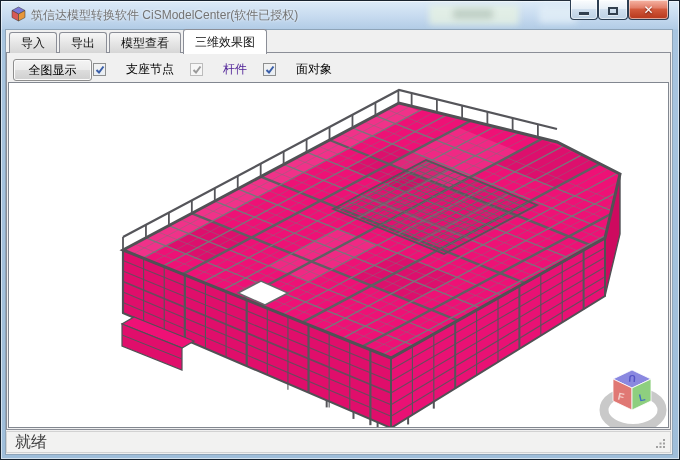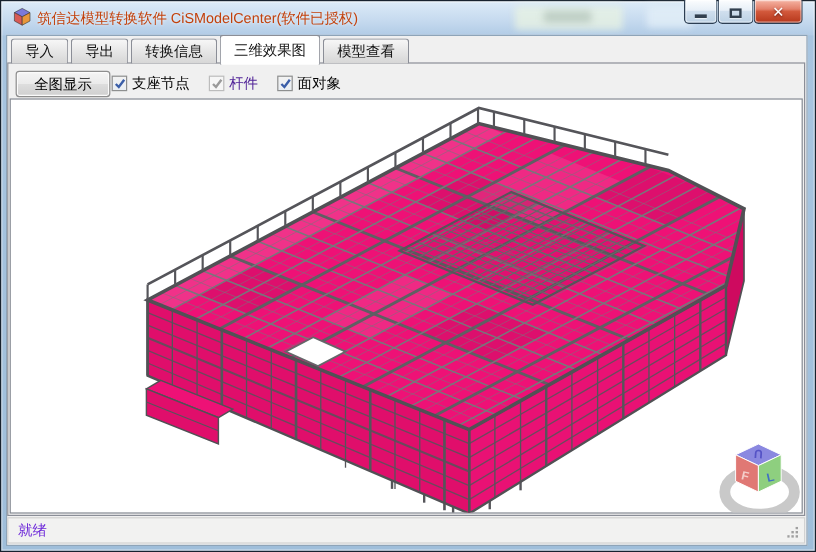--- a/index.html
+++ b/index.html
@@ -17,21 +17,21 @@
   }
   .title-blob{position:absolute;border-radius:3px;}
   #client-bg{
     position:absolute;left:5px;top:29px;width:668px;height:426px;
     background:#f0f0f0;box-sizing:border-box;border:1px solid #8ea4b8;
   }
   
   #titlebar{position:absolute;left:0;top:0;width:680px;height:29px;}
   #app-icon{position:absolute;left:10px;top:6px;width:17px;height:17px;}
   #window-title{
-    position:absolute;left:31px;top:7px;font-size:12px;color:#c2410c;
+    position:absolute;left:31px;top:7px;font-size:12px;color:#737373;
     white-space:nowrap;text-shadow:0 0 3px rgba(255,255,255,.9);
   }
   .winbtn{
     position:absolute;top:0;height:20px;box-sizing:border-box;
     border:1px solid #2c3e52;border-top:none;border-radius:0 0 4px 4px;
     box-shadow:inset 0 0 0 1px rgba(255,255,255,.55);
     display:flex;align-items:center;justify-content:center;cursor:default;
   }
   .winbtn.glass{background:linear-gradient(180deg,#fbfdfe,#e7eff7 45%,#d0dfee 50%,#bcd1e4);}
   #btn-min{left:570px;width:28px;}
@@ -62,39 +62,39 @@
   
   #full-view-btn{
     position:absolute;left:13px;top:59px;width:79px;height:22px;z-index:4;
     box-sizing:border-box;border:1px solid #8e8e8e;border-radius:3px;
     background:linear-gradient(#f4f4f4,#ebebeb 48%,#dddddd 52%,#cfcfcf);
     box-shadow:inset 0 0 0 1px #fbfbfb;
     font-size:12px;color:#000;display:flex;align-items:center;justify-content:center;cursor:default;
     font-family:inherit;
   }
   #checkbox-row{position:absolute;left:93px;top:61px;display:flex;gap:16px;z-index:4;}
-  .cb-item{display:flex;align-items:center;gap:4px;font-size:12px;color:#000;cursor:default;}
+  .cb-item{display:flex;align-items:center;gap:20px;font-size:12px;color:#000;cursor:default;}
   .cb-box{
     width:13px;height:13px;box-sizing:border-box;border:1px solid #8e8f8f;
     background:linear-gradient(#f2f2f2,#e9eef3);display:inline-flex;align-items:center;justify-content:center;
   }
   .cb-item.disabled .cb-box{border-color:#bcbcbc;background:#f6f6f6;}
   .cb-item.disabled .cb-label{color:#4c1d95;}
   
   #viewport{
     position:absolute;left:8px;top:82px;width:661px;height:346px;box-sizing:border-box;
     background:#fff;border:1px solid #828790;z-index:3;
   }
   #model-svg text{font-family:"Liberation Sans","DejaVu Sans",sans-serif;}
   
   #statusbar{
     position:absolute;left:6px;top:431px;width:665px;height:22px;box-sizing:border-box;z-index:3;
     background:#f2f2f1;border:1px solid #d2d2d2;display:flex;align-items:center;
   }
-  #status-text{margin-left:8px;font-size:12px;color:#6d28d9;}
+  #status-text{margin-left:8px;font-size:16px;color:#404040;}
   #resize-grip{position:absolute;right:4px;bottom:3px;width:10px;height:10px;}
 </style>
 </head>
 <body>
 
 <div id="frame">
   <div class="title-blob" style="left:428px;top:4px;width:90px;height:20px;background:rgba(232,243,226,.75);filter:blur(3px);"></div>
   <div class="title-blob" style="left:452px;top:8px;width:40px;height:10px;background:rgba(150,170,160,.45);filter:blur(3px);"></div>
   <div class="title-blob" style="left:538px;top:4px;width:38px;height:18px;background:rgba(226,239,248,.8);filter:blur(3px);"></div>
 </div>
@@ -115,23 +115,22 @@
   </div>
   <div class="winbtn" id="btn-close">
     <span class="glyph-close">✕</span>
   </div>
 </div>
 
 <div id="page-panel"></div>
 <div id="tabstrip">
     <div class="tab">导入</div>
     <div class="tab">导出</div>
-    <div class="tab">转换信息</div>
+    <div class="tab">模型查看</div>
     <div class="tab active">三维效果图</div>
-    <div class="tab">模型查看</div>
   </div>
 
 <button id="full-view-btn">全图显示</button>
 <div id="checkbox-row">
     <span class="cb-item">
       <span class="cb-box">
         <svg width="10" height="10" viewBox="0 0 10 10">
           <polyline points="1.5,5 4,7.5 8.5,1.5" fill="none" stroke="#3A5EA8" stroke-width="2"></polyline>
         </svg>
       </span>

